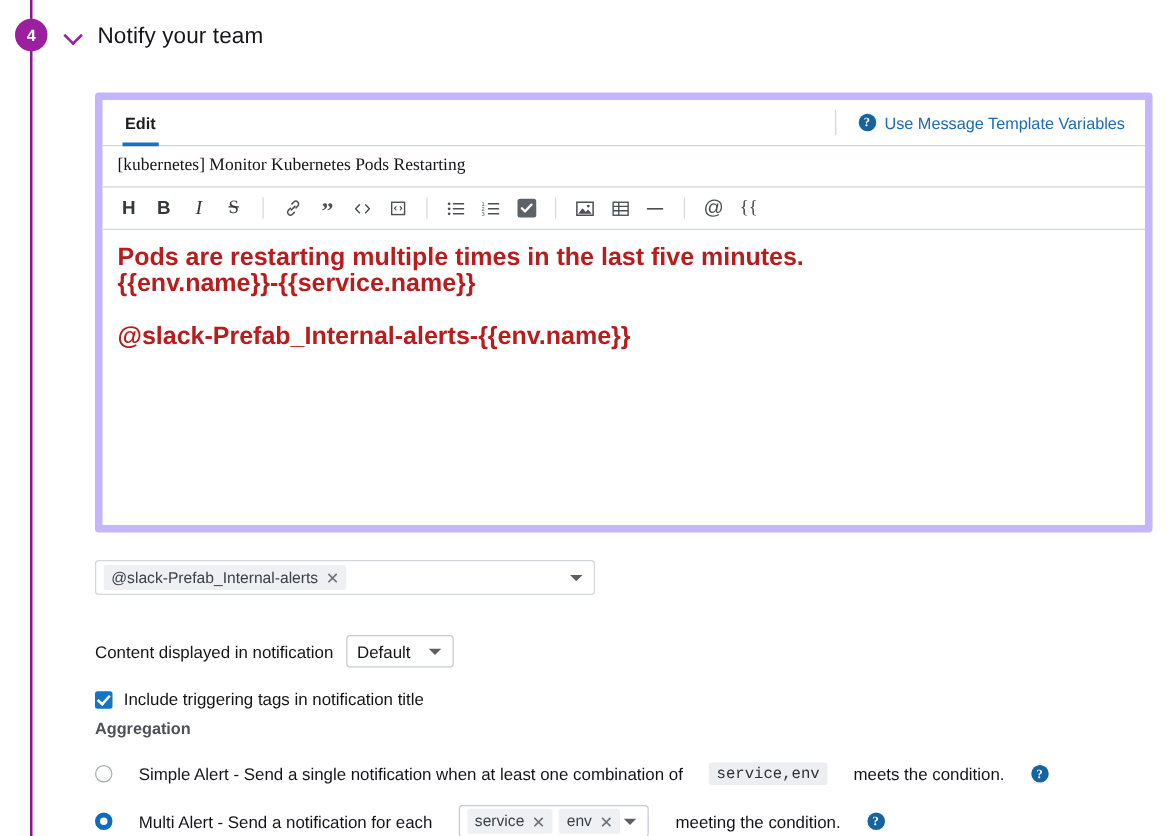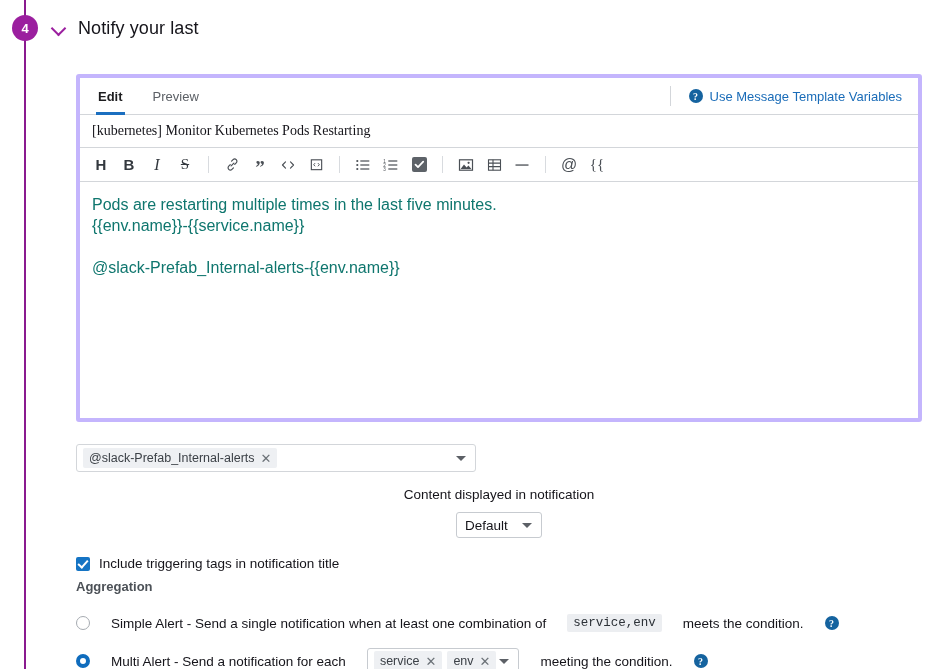--- a/index.html
+++ b/index.html
@@ -77,21 +77,21 @@
   }
 
   
   #notify-body {
     position: absolute;
     left: 76px;
     top: 74px;
     width: 846px;
   }
   #editor-card {
-    border: 4px solid #c4b5fd;
+    border: 6px solid #c4b5fd;
     border-radius: 3px;
     background: #ffffff;
     width: 100%;
     box-sizing: border-box;
   }
   #tabstrip {
     display: flex;
     align-items: stretch;
     height: 36px;
     border-bottom: 1px solid #d3d6da;
@@ -184,24 +184,25 @@
     height: 17px;
     background: #d8dbdf;
     margin: 0 8px;
   }
   .tb-btn svg { display: block; }
 
   
   #message-body {
     min-height: 212px;
     padding: 12px;
-    font-size: 16px;
+    font-size: 20px;
     line-height: 21px;
-    color: #0f766e;
+    color: #b91c1c;
     white-space: pre-wrap;
+    font-weight: bold;
   }
 
   
   #recipients-select {
     margin-top: 22px;
     width: 400px;
     height: 28px;
     border: 1px solid #d3d6da;
     border-radius: 3px;
     background: #ffffff;
@@ -235,27 +236,26 @@
     margin-top: -2px;
     width: 0;
     height: 0;
     border-left: 5px solid transparent;
     border-right: 5px solid transparent;
     border-top: 5px solid #5c6066;
   }
 
   
   #content-row {
-    margin-top: 15px;
+    margin-top: 32px;
     display: flex;
     align-items: center;
     gap: 10px;
     font-size: 13.5px;
     color: #15141a;
-    flex-direction: column;
   }
   #content-select {
     width: 86px;
     height: 26px;
     border: 1px solid #c7cbd0;
     border-radius: 3px;
     display: flex;
     align-items: center;
     padding: 0 8px;
     position: relative;
@@ -348,30 +348,29 @@
   }
 </style>
 </head>
 <body>
 
 <div id="step-rail"></div>
 <div id="step-badge">4</div>
 
 <div id="step-header">
   <span class="chev"></span>
-  <span id="step-title">Notify your last</span>
+  <span id="step-title">Notify your team</span>
 </div>
 
 <div id="notify-body">
 
   <div id="editor-card">
 
     <div id="tabstrip">
       <div class="tab active">Edit</div>
-      <div class="tab">Preview</div>
       <div id="tab-spacer"></div>
       <div id="template-vars-link">
         <span class="help-dot">?</span>
         <span>Use Message Template Variables</span>
       </div>
     </div>
 
     <div id="subject-row">
       <span>[kubernetes] Monitor Kubernetes Pods Restarting</span>
     </div>

